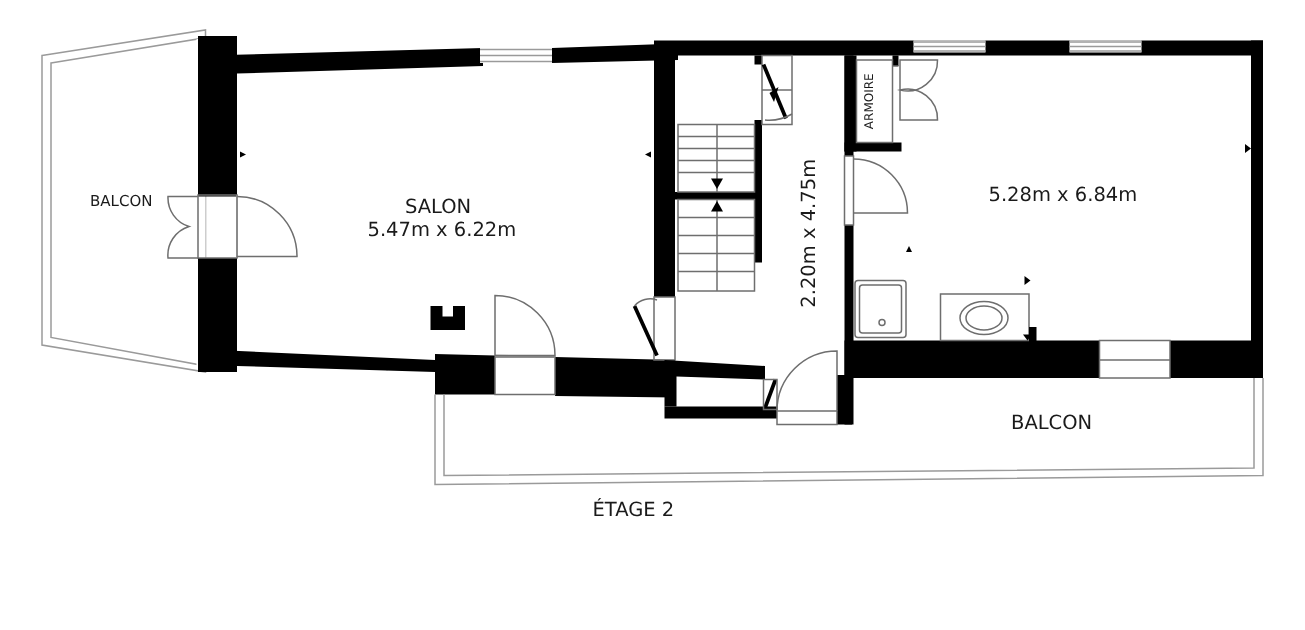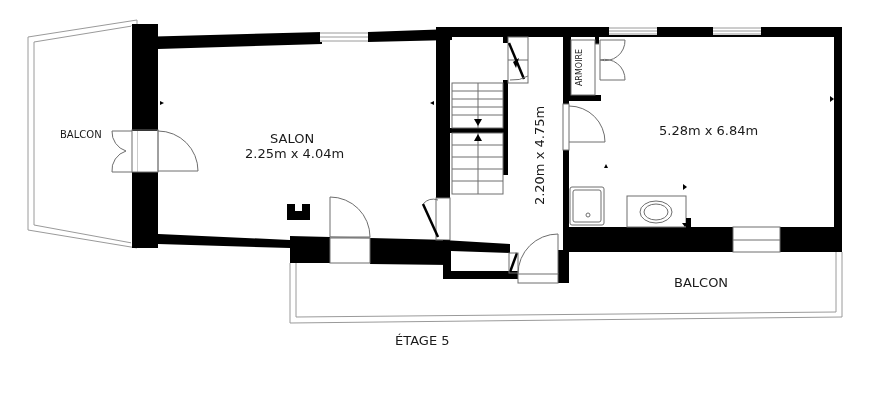--- a/index.html
+++ b/index.html
@@ -165,18 +165,18 @@
     <polygon points="675,35 679,35 677,31"></polygon>
     <polygon points="830,96 830,102 834,99"></polygon>
     <polygon points="604,168 608,168 606,164"></polygon>
     <polygon points="683,184 683,190 687,187"></polygon>
     <polygon points="682,223 688,223 685,227"></polygon>
   </g>
 </svg>
 
 <div class="lbl small" style="left:60px; top:129px;">BALCON</div>
 <div class="lbl room-name" style="left:270px; top:131px;">SALON</div>
-<div class="lbl room-dim" style="left:245px; top:146px;">2.25m x 4.04m</div>
+<div class="lbl room-dim" style="left:245px; top:146px;">5.47m x 6.22m</div>
 <div class="lbl room-dim" style="left:490px; top:148px; transform: rotate(-90deg); transform-origin: center;">2.20m x 4.75m</div>
 <div class="lbl room-dim" style="left:659px; top:123px;">5.28m x 6.84m</div>
 <div class="lbl tiny" style="left:561px; top:63px; transform: rotate(-90deg); transform-origin: center;">ARMOIRE</div>
 <div class="lbl room-name" style="left:674px; top:275px;">BALCON</div>
-<div class="lbl room-name" style="left:395px; top:333px;">ÉTAGE 5</div>
+<div class="lbl room-name" style="left:395px; top:333px;">ÉTAGE 2</div>
 
 </body></html>

